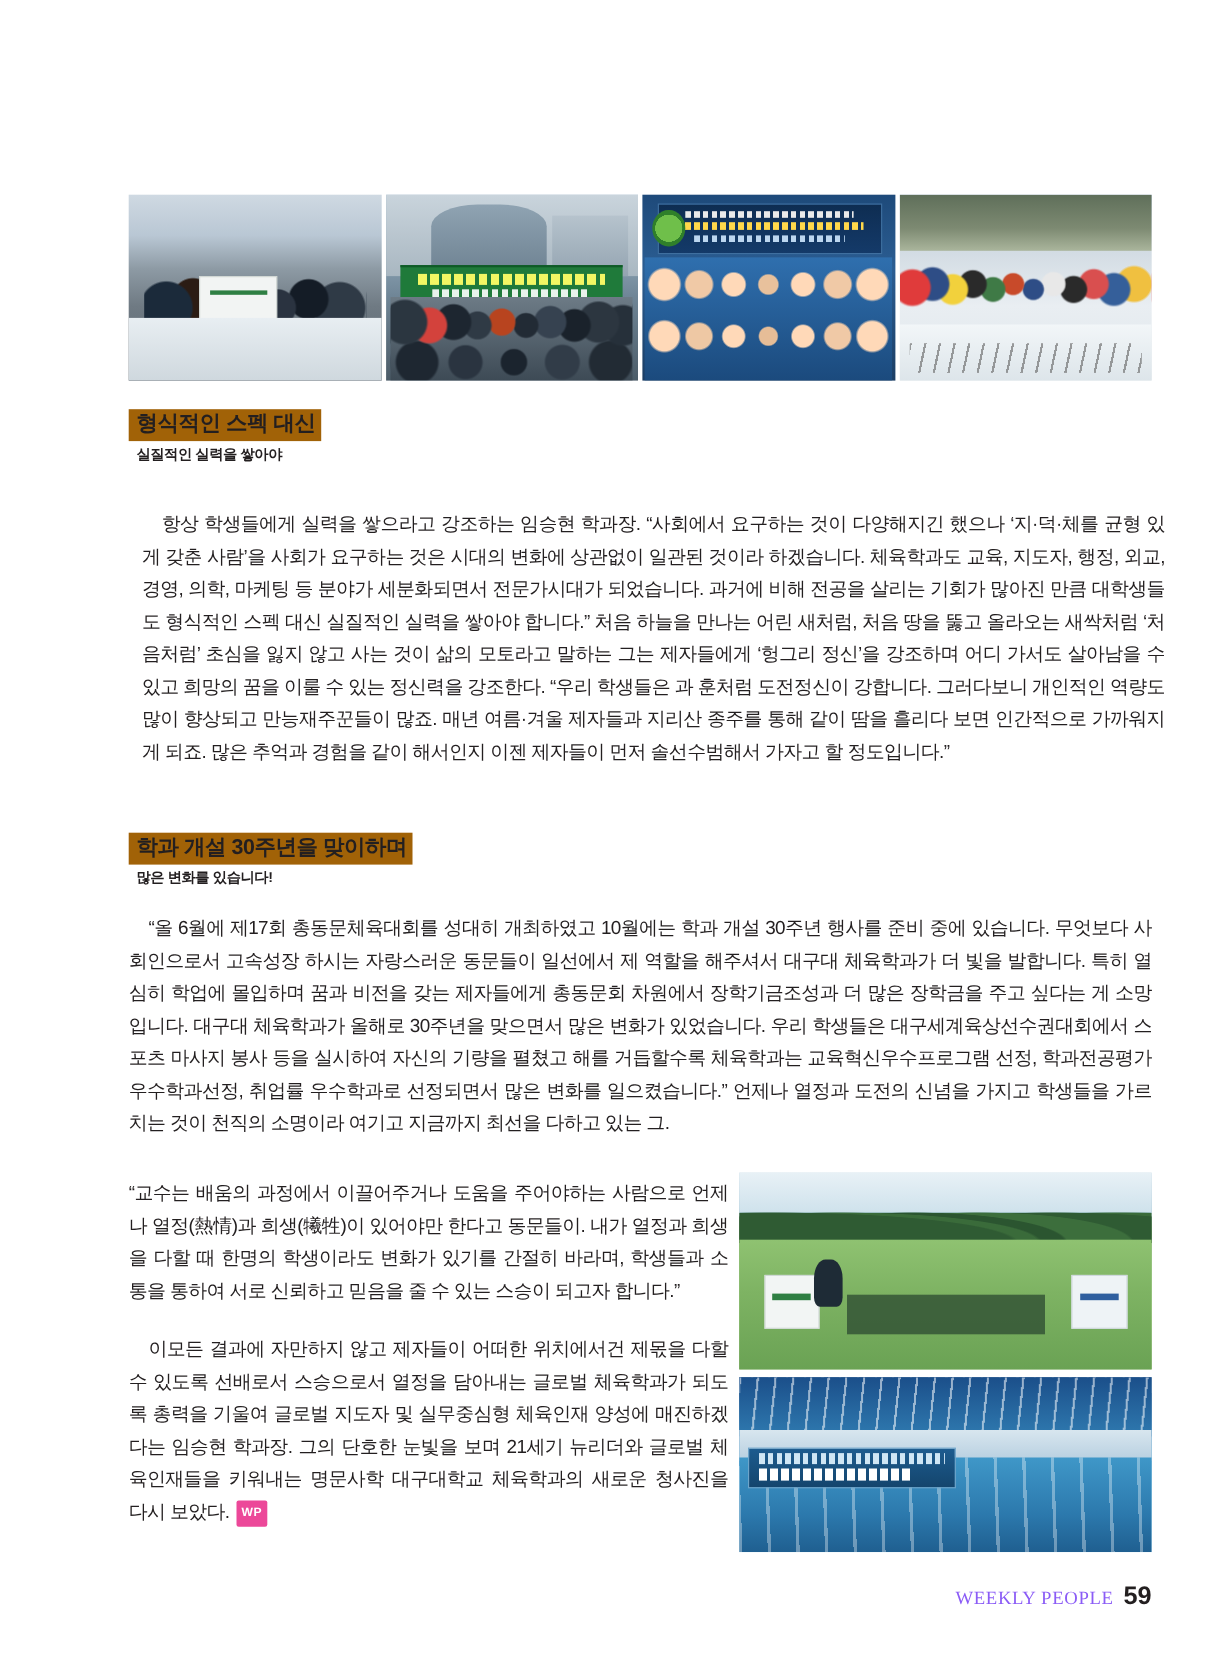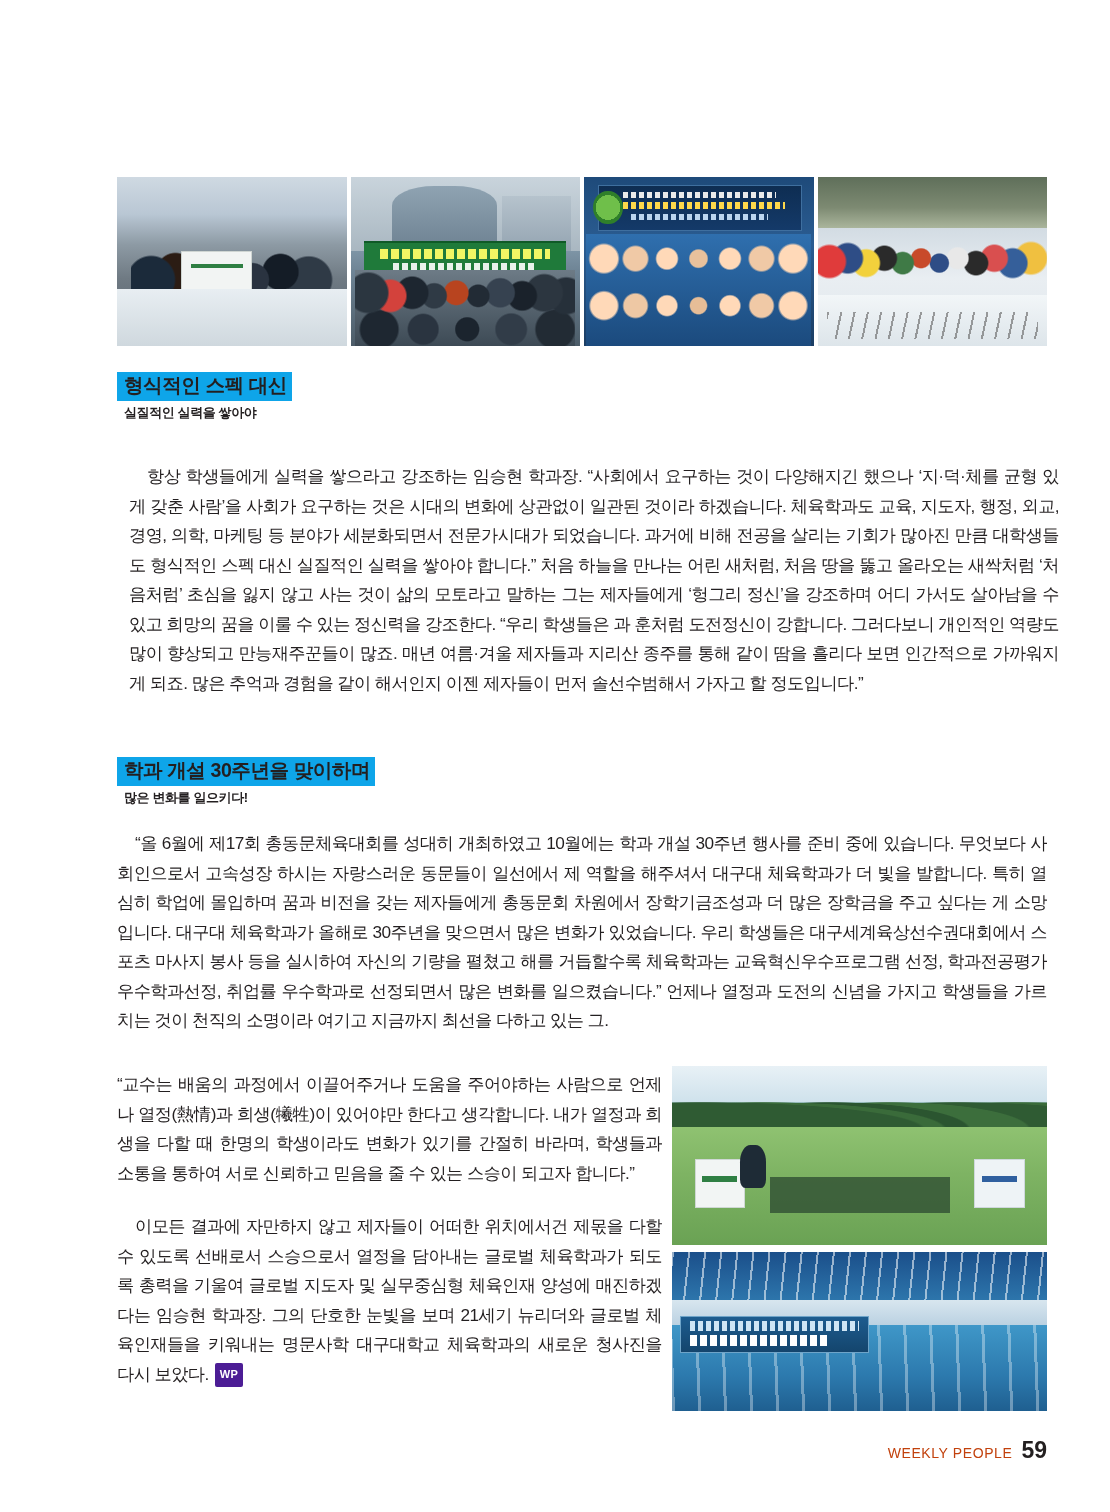--- a/index.html
+++ b/index.html
@@ -205,21 +205,21 @@
   }
 
   
   .head-block {
     position: absolute;
     left: 117px;
     width: 500px;
   }
   .head-hl {
     display: inline-block;
-    background: #0ea5e9;
+    background: #a16207;
     padding: 1px 5px 2px 7px;
     font-size: 19.5px;
     font-weight: bold;
     color: #231f20;
     letter-spacing: -0.4px;
     line-height: 1.32;
   }
   .head-line2 {
     display: block;
     margin-left: 7px;
@@ -342,35 +342,35 @@
   
   .footer {
     position: absolute;
     right: 63px;
     bottom: 48px;
     display: flex;
     align-items: baseline;
     gap: 9px;
   }
   .footer .brand {
-    font-size: 14px;
+    font-size: 17px;
     letter-spacing: 0.6px;
-    color: #c2410c;
-    font-family: Liberation Sans, sans-serif;
+    color: #8b5cf6;
+    font-family: Liberation Serif, serif;
   }
   .footer .pageno {
     font-size: 23px;
     font-weight: bold;
     color: #231f20;
     text-align: center;
   }
 
   .wp-mark {
     display: inline-block;
-    background: #4c1d95;
+    background: #ec4899;
     color: #ffffff;
     font-size: 11px;
     font-weight: bold;
     letter-spacing: 0.5px;
     padding: 2px 5px 3px 5px;
     border-radius: 2px;
     vertical-align: 2px;
     margin-left: 6px;
     font-family: "Liberation Sans", sans-serif;
   }
@@ -420,29 +420,29 @@
     <span class="head-hl">형식적인 스펙 대신</span>
     <span class="head-line2">실질적인 실력을 쌓아야</span>
   </div>
 
   <div class="body-p" style="left:129px; top:462px; width:930px;">
     <span class="indent"></span><span>항상 학생들에게 실력을 쌓으라고 강조하는 임승현 학과장. “사회에서 요구하는 것이 다양해지긴 했으나 ‘지·덕·체를 균형 있게 갖춘 사람’을 사회가 요구하는 것은 시대의 변화에 상관없이 일관된 것이라 하겠습니다. 체육학과도 교육, 지도자, 행정, 외교, 경영, 의학, 마케팅 등 분야가 세분화되면서 전문가시대가 되었습니다. 과거에 비해 전공을 살리는 기회가 많아진 만큼 대학생들도 형식적인 스펙 대신 실질적인 실력을 쌓아야 합니다.” 처음 하늘을 만나는 어린 새처럼, 처음 땅을 뚫고 올라오는 새싹처럼 ‘처음처럼’ 초심을 잃지 않고 사는 것이 삶의 모토라고 말하는 그는 제자들에게 ‘헝그리 정신’을 강조하며 어디 가서도 살아남을 수 있고 희망의 꿈을 이룰 수 있는 정신력을 강조한다. “우리 학생들은 과 훈처럼 도전정신이 강합니다. 그러다보니 개인적인 역량도 많이 향상되고 만능재주꾼들이 많죠. 매년 여름·겨울 제자들과 지리산 종주를 통해 같이 땀을 흘리다 보면 인간적으로 가까워지게 되죠. 많은 추억과 경험을 같이 해서인지 이젠 제자들이 먼저 솔선수범해서 가자고 할 정도입니다.”</span>
   </div>
 
   <div class="head-block" style="top:757px;">
     <span class="head-hl">학과 개설 30주년을 맞이하며</span>
-    <span class="head-line2">많은 변화를 일으키다!</span>
+    <span class="head-line2">많은 변화를 있습니다!</span>
   </div>
 
   <div class="body-p" style="left:117px; top:829px; width:930px;">
     <span class="indent"></span><span>“올 6월에 제17회 총동문체육대회를 성대히 개최하였고 10월에는 학과 개설 30주년 행사를 준비 중에 있습니다. 무엇보다 사회인으로서 고속성장 하시는 자랑스러운 동문들이 일선에서 제 역할을 해주셔서 대구대 체육학과가 더 빛을 발합니다. 특히 열심히 학업에 몰입하며 꿈과 비전을 갖는 제자들에게 총동문회 차원에서 장학기금조성과 더 많은 장학금을 주고 싶다는 게 소망입니다. 대구대 체육학과가 올해로 30주년을 맞으면서 많은 변화가 있었습니다. 우리 학생들은 대구세계육상선수권대회에서 스포츠 마사지 봉사 등을 실시하여 자신의 기량을 펼쳤고 해를 거듭할수록 체육학과는 교육혁신우수프로그램 선정, 학과전공평가 우수학과선정, 취업률 우수학과로 선정되면서 많은 변화를 일으켰습니다.” 언제나 열정과 도전의 신념을 가지고 학생들을 가르치는 것이 천직의 소명이라 여기고 지금까지 최선을 다하고 있는 그.</span>
   </div>
 
   <div class="body-p" style="left:117px; top:1070px; width:545px;">
-    <span>“교수는 배움의 과정에서 이끌어주거나 도움을 주어야하는 사람으로 언제나 열정(熱情)과 희생(犧牲)이 있어야만 한다고 생각합니다. 내가 열정과 희생을 다할 때 한명의 학생이라도 변화가 있기를 간절히 바라며, 학생들과 소통을 통하여 서로 신뢰하고 믿음을 줄 수 있는 스승이 되고자 합니다.”</span>
+    <span>“교수는 배움의 과정에서 이끌어주거나 도움을 주어야하는 사람으로 언제나 열정(熱情)과 희생(犧牲)이 있어야만 한다고 동문들이. 내가 열정과 희생을 다할 때 한명의 학생이라도 변화가 있기를 간절히 바라며, 학생들과 소통을 통하여 서로 신뢰하고 믿음을 줄 수 있는 스승이 되고자 합니다.”</span>
   </div>
 
   <div class="body-p" style="left:117px; top:1212px; width:545px;">
     <span class="indent"></span><span>이모든 결과에 자만하지 않고 제자들이 어떠한 위치에서건 제몫을 다할 수 있도록 선배로서 스승으로서 열정을 담아내는 글로벌 체육학과가 되도록 총력을 기울여 글로벌 지도자 및 실무중심형 체육인재 양성에 매진하겠다는 임승현 학과장. 그의 단호한 눈빛을 보며 21세기 뉴리더와 글로벌 체육인재들을 키워내는 명문사학 대구대학교 체육학과의 새로운 청사진을 다시 보았다.</span><span class="wp-mark">WP</span>
   </div>
 
   <div class="golf-photo">
     <div class="sky"></div>
     <div class="trees"></div>
     <div class="green"></div>

